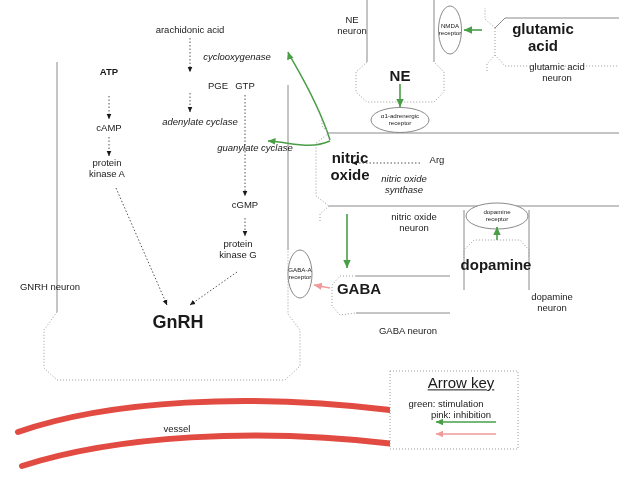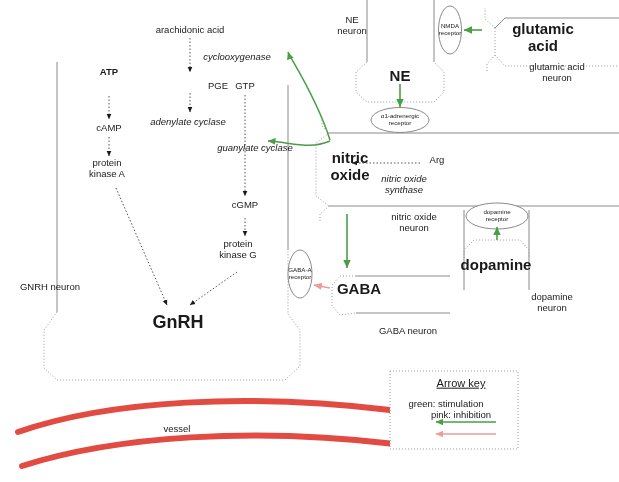--- a/index.html
+++ b/index.html
@@ -6,21 +6,21 @@
   body{width:619px;height:482px;position:relative;overflow:hidden;
        font-family:"Liberation Sans","DejaVu Sans",sans-serif;color:#1a1a1a;}
   #stage{position:absolute;left:0;top:0;width:619px;height:482px;}
   svg#canvas{position:absolute;left:0;top:0;width:619px;height:482px;}
   .lbl{position:absolute;text-align:center;line-height:1.15;white-space:pre;
        font-size:9.5px;color:#1a1a1a;}
   .lbl.bold{font-weight:bold;font-size:15px;}
   .lbl.big{font-weight:bold;font-size:18px;}
   .lbl.ital{font-style:italic;font-size:9.5px;}
   .lbl.tiny{font-size:6.2px;line-height:1.1;}
-  .lbl.key-title{font-size:11px;text-decoration:underline;}
+  .lbl.key-title{font-size:15px;text-decoration:underline;}
   .rot90{transform:rotate(-90deg);transform-origin:center center;}
   .ctr{transform:translate(-50%,-50%);}
 </style>
 </head>
 <body>
 
 <div id="stage">
 
   <svg id="canvas" viewBox="0 0 619 482">
     <defs>
@@ -111,21 +111,21 @@
   </svg>
 
   <div class="lbl ctr" style="left:190px;top:30px;">arachidonic acid</div>
   <div class="lbl ital ctr" style="left:221px;top:57px;margin-left:16px;">cyclooxygenase</div>
 
   <div class="lbl ctr" style="left:109px;top:72px;font-weight:bold;">ATP</div>
   <div class="lbl ctr" style="left:190px;top:86px;margin-left:28px;">PGE</div>
   <div class="lbl ctr" style="left:245px;top:86px;">GTP</div>
 
   <div class="lbl ctr" style="left:109px;top:128px;">cAMP</div>
-  <div class="lbl ital ctr" style="left:188px;top:122px;">adenylate cyclase</div>
+  <div class="lbl ital ctr" style="left:200px;top:122px;">adenylate cyclase</div>
 
   <div class="lbl ital ctr rot90" style="left:255px;top:148px;">guanylate cyclase</div>
 
   <div class="lbl ctr" style="left:107px;top:169px;">protein
 kinase A</div>
   <div class="lbl ctr" style="left:245px;top:205px;">cGMP</div>
   <div class="lbl ctr" style="left:238px;top:250px;">protein
 kinase G</div>
 
   <div class="lbl big ctr" style="left:178px;top:322px;">GnRH</div>

